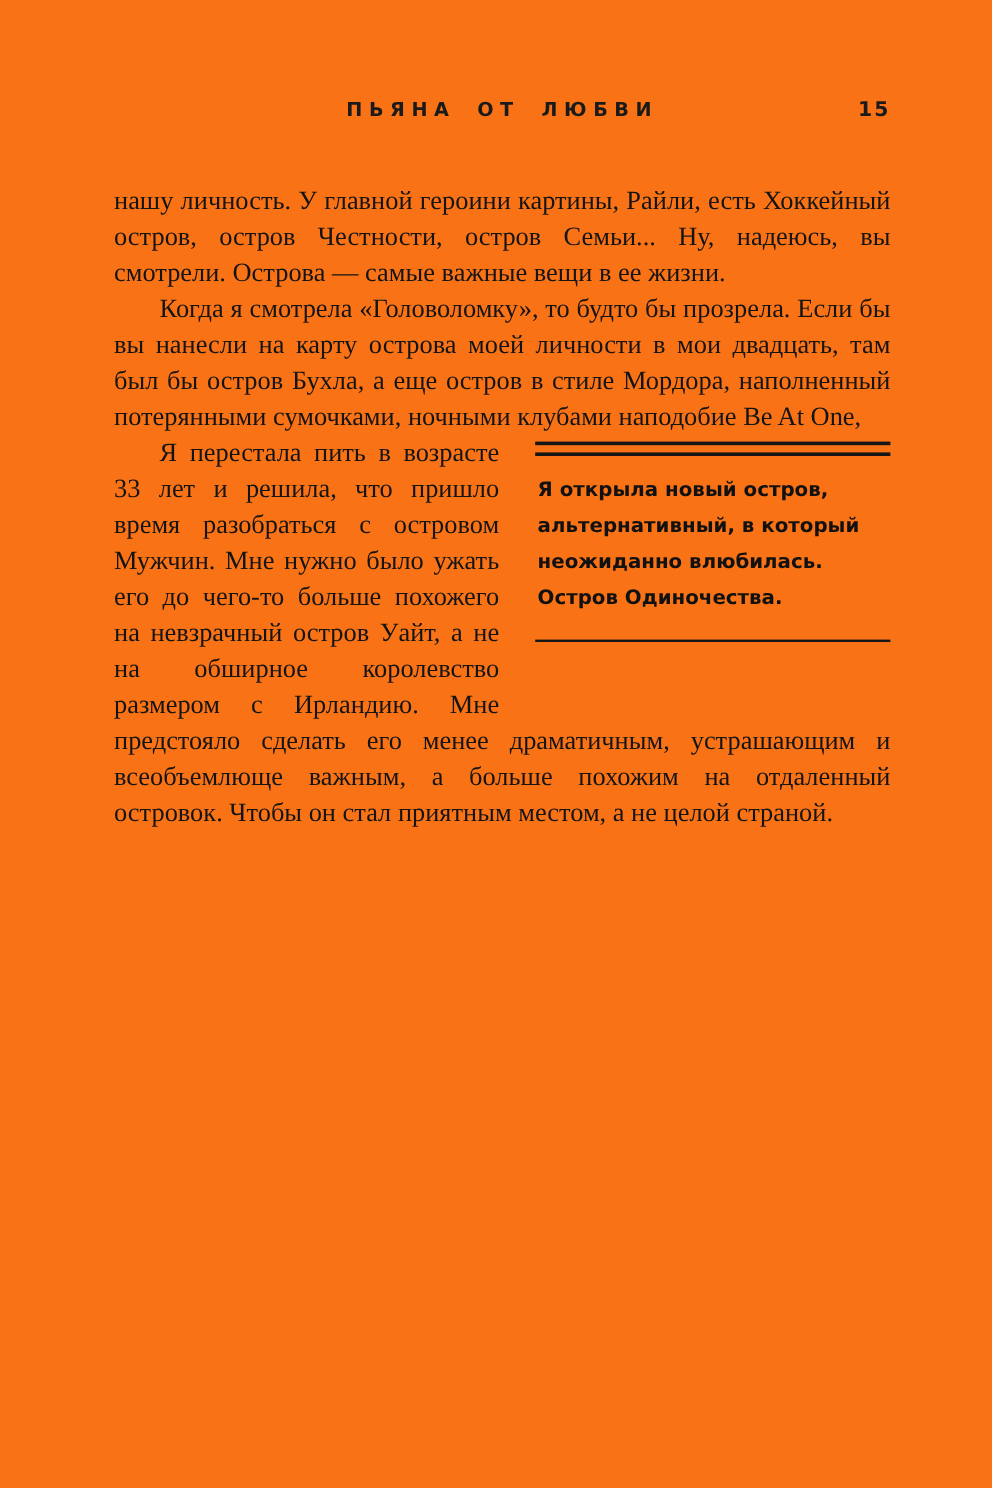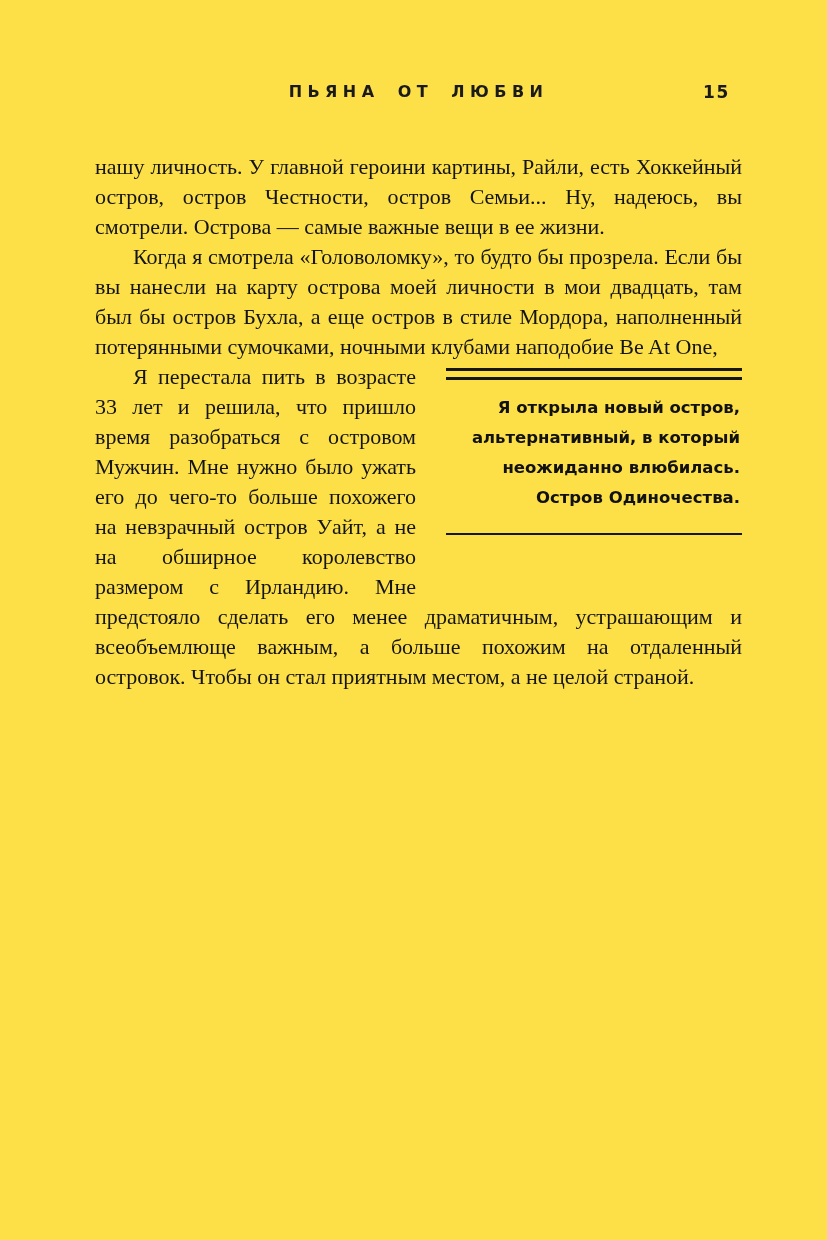--- a/index.html
+++ b/index.html
@@ -4,21 +4,21 @@
 <style>
   html, body {
     margin: 0;
     padding: 0;
     background: #ffffff;
   }
   .page {
     position: relative;
     width: 827px;
     height: 1240px;
-    background: #fde047;
+    background: #f97316;
     box-sizing: border-box;
     padding: 82px 85px 0 95px;
     color: #141414;
     font-family: "Liberation Serif", serif;
     overflow: hidden;
   }
   .page-header {
     position: relative;
     height: 24px;
     margin-bottom: 46px;
@@ -27,21 +27,21 @@
     text-align: center;
     font-family: "DejaVu Sans", sans-serif;
     font-weight: bold;
     font-size: 16px;
     letter-spacing: 0.34em;
     word-spacing: 0.45em;
     color: #1a1a1a;
   }
   .page-number {
     position: absolute;
-    right: 12px;
+    right: 0;
     top: 0;
     font-family: "DejaVu Sans", sans-serif;
     font-weight: bold;
     font-size: 17px;
     letter-spacing: 0.1em;
     color: #1a1a1a;
   }
   .body-text {
     font-size: 22px;
     line-height: 30px;
@@ -69,21 +69,21 @@
     border-top: 3px solid #161616;
     margin-bottom: 6px;
   }
   .pq-rule-b {
     border-top: 3px solid #161616;
   }
   .pq-text {
     font-size: 16.5px;
     line-height: 30px;
     padding: 13px 2px 20px 2px;
-    text-align: right;
+    text-align: left;
     hyphens: none;
     -webkit-hyphens: none;
   }
   .pq-rule-c {
     border-top: 2px solid #161616;
   }
 </style>
 </head>
 <body>
 

